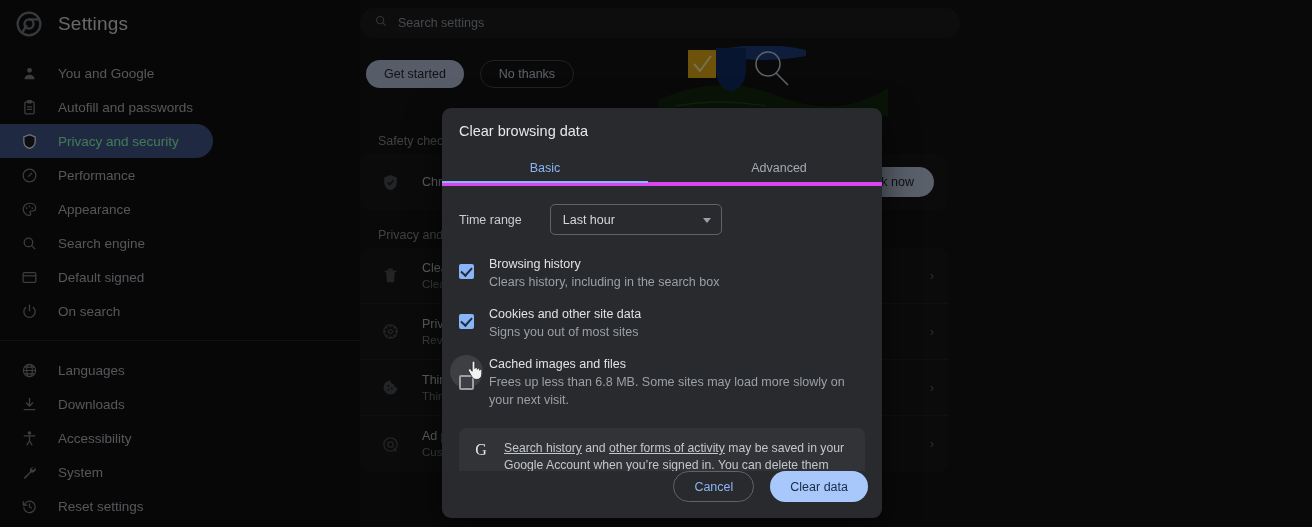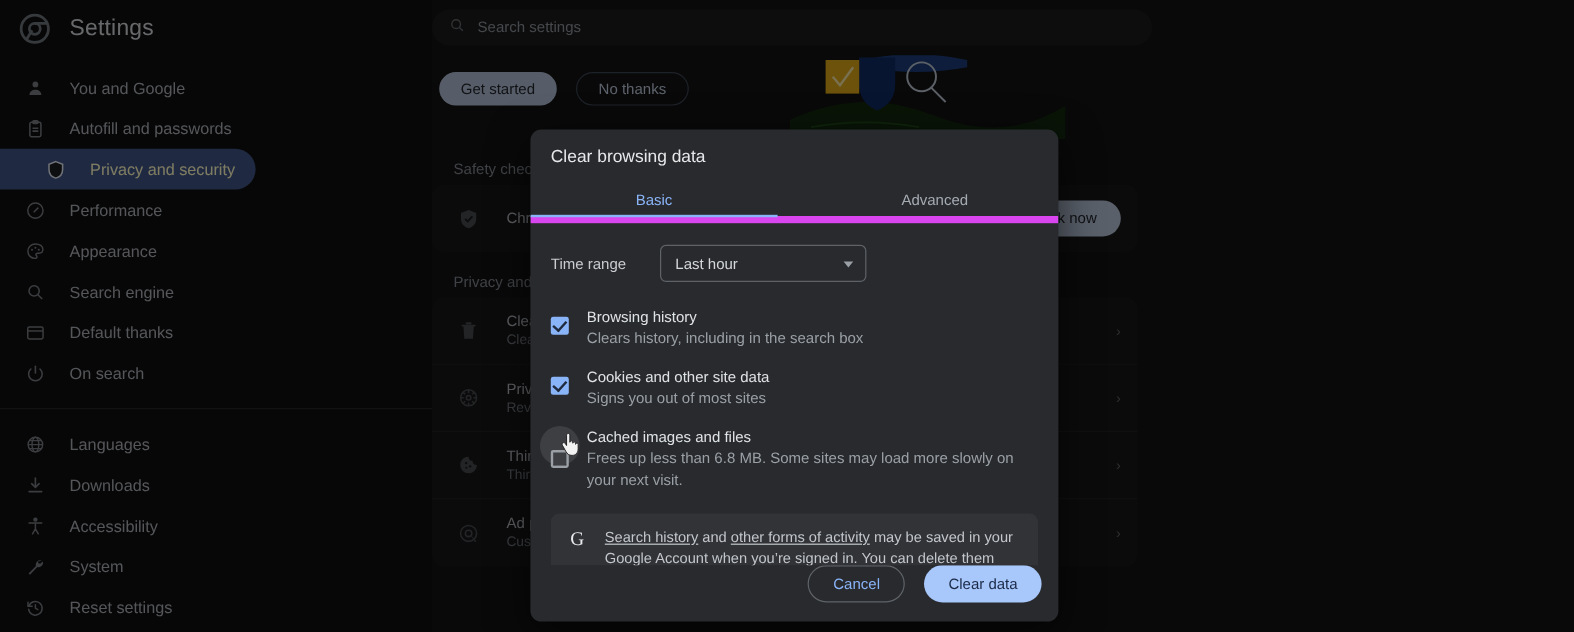--- a/index.html
+++ b/index.html
@@ -42,22 +42,21 @@
   .nav-item .nav-ico {
     width: 18px; height: 18px; flex: 0 0 18px;
     display: flex; align-items: center; justify-content: center;
     opacity: .72;
   }
   .nav-item .nav-ico svg { width: 17px; height: 17px; display:block; }
   .nav-item.selected {
     background: #3f5585;
     border-radius: 0 17px 17px 0;
     margin-right: 147px;
-    color: #fef9c3;
-    justify-content: center;
+    color: #86efac;
   }
   .nav-item.selected .nav-ico { opacity: 1; }
   .nav-sep {
     height: 1px; background: #242528;
     margin: 12px 0 12px 0;
   }
 
   
   #main {
     position: absolute; left: 360px; top: 0;
@@ -142,21 +141,21 @@
     box-shadow: 0 10px 34px rgba(0,0,0,.6);
     overflow: hidden;
     display: flex; flex-direction: column;
   }
   .dlg-title {
     padding: 15px 0 14px 17px;
     font-size: 14.5px; color: #e6e8ea;
   }
   .dlg-tabs {
     display: flex;
-    border-bottom: 6px solid #d946ef;
+    border-bottom: 4px solid #d946ef;
     height: 33px;
     gap: 28px;
   }
   .dlg-tab {
     flex: 1;
     display: flex; align-items: center; justify-content: center;
     font-size: 12.5px; color: #a5abb3;
     cursor: pointer; position: relative;
   }
   .dlg-tab.active { color: #8ab4f8; }
@@ -356,21 +355,21 @@
         <span>Search engine</span>
       </div>
 
       <div class="nav-item">
         <span class="nav-ico">
           <svg viewBox="0 0 24 24" fill="none" stroke="#a0a5ab" stroke-width="1.7">
             <rect x="3" y="5" width="18" height="14" rx="2"></rect>
               <path d="M3 9.6h18"></path>
           </svg>
         </span>
-        <span>Default thanks</span>
+        <span>Default signed</span>
       </div>
 
       <div class="nav-item">
         <span class="nav-ico">
           <svg viewBox="0 0 24 24" fill="none" stroke="#a0a5ab" stroke-width="1.8" stroke-linecap="round">
             <path d="M12 3v8"></path>
               <path d="M6.6 6.4a8 8 0 1 0 10.8 0"></path>
           </svg>
         </span>
         <span>On search</span>

